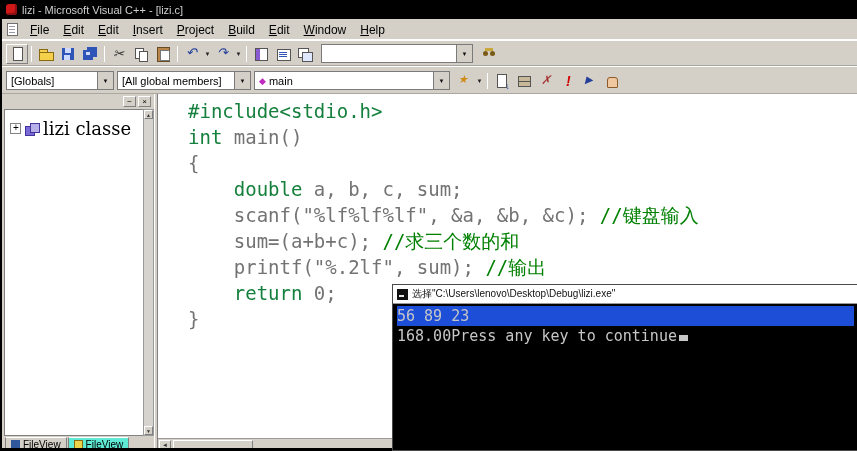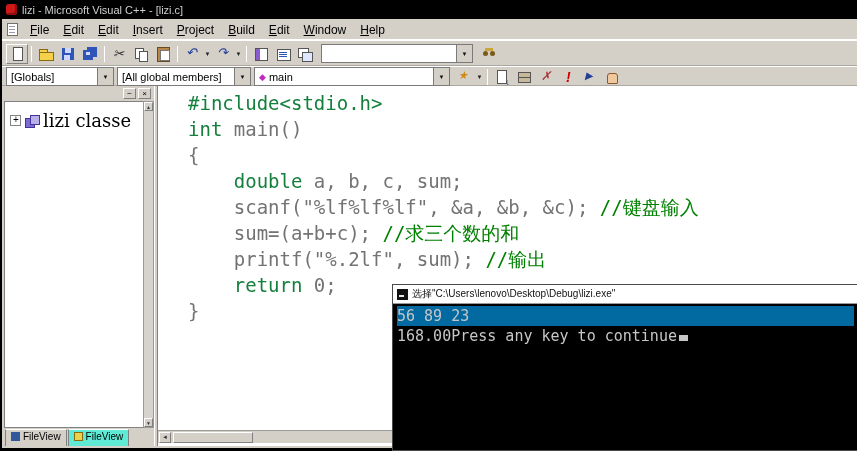--- a/index.html
+++ b/index.html
@@ -13,21 +13,21 @@
 
   
   .menubar { height:21px; display:flex; align-items:center; padding:0 2px; border-bottom:1px solid #fff; }
   .doc-icon { width:11px; height:13px; background:#fff; border:1px solid #707070; margin:0 5px 0 3px; position:relative; flex:none; }
   .doc-icon::after { content:""; position:absolute; left:1px; top:2px; width:6px; height:1px; background:#99a; box-shadow:0 3px 0 #99a,0 6px 0 #99a; }
   .menu-item { display:inline-block; font-size:12px; padding:2px 7px; color:#000; }
   .menu-item::first-letter { text-decoration:underline; }
 
   
   .toolbar { display:flex; align-items:center; padding:0 4px; border-top:1px solid #fff; box-shadow:inset 0 -1px 0 #aaa8a0; }
-  .tb1 { height:26px; } .tb2 { height:20px; }
+  .tb1 { height:26px; } .tb2 { height:28px; }
   .tbtn { width:22px; height:20px; display:flex; align-items:center; justify-content:center; position:relative; flex:none; }
   .tbtn.boxed { border:1px solid; border-color:#fff #808080 #808080 #fff; }
   .tsep { width:1px; height:16px; background:#8a8a8a; border-right:1px solid #fff; margin:0 3px; flex:none; }
   .mini-arrow { font-size:6px; color:#222; width:9px; text-align:center; flex:none; }
   .tgroup { display:flex; align-items:center; }
 
   .ic { display:inline-block; width:16px; height:16px; position:relative; }
   .ic-new::before { content:""; position:absolute; left:4px; top:1px; width:8px; height:12px; background:#fff; border:1px solid #555; }
   .ic-open::before { content:""; position:absolute; left:1px; top:3px; width:7px; height:4px; background:#f5d04a; border:1px solid #8a6a10; }
   .ic-open::after { content:""; position:absolute; left:1px; top:6px; width:13px; height:7px; background:#f5d04a; border:1px solid #8a6a10; }
@@ -103,21 +103,21 @@
   .bottom-edge { position:absolute; left:0; bottom:0; width:100%; height:3px; background:#000; z-index:5; }
 
   
   .console { position:absolute; left:390px; top:284px; width:467px; height:167px; z-index:20; background:#000; border:1px solid #4a4a4a; display:flex; flex-direction:column; }
   .console-titlebar { height:19px; background:#fff; display:flex; align-items:center; gap:4px; padding:0 4px; border-bottom:1px solid #9a9a9a; flex:none; }
   .console-icon { width:11px; height:11px; background:#101010; position:relative; flex:none; }
   .console-icon::after { content:""; position:absolute; left:2px; top:6px; width:5px; height:2px; background:#e8e8e8; }
   .console-title { font-size:10px; color:#101010; white-space:nowrap; overflow:hidden; }
   .console-body { flex:1; padding:2px 4px; font-family:"DejaVu Sans Mono",monospace; font-size:15px; line-height:20px; color:#c6c6c6; }
   .console-line { white-space:pre; }
-  .console-line.selected { background:#0369a1; }
+  .console-line.selected { background:#1d4ed8; }
   .cursor { display:inline-block; width:9px; height:6px; background:#c6c6c6; margin-left:2px; }
 </style>
 </head>
 <body>
 
 <div class="win">
 
   <div class="titlebar">
     <span class="app-icon"></span>
     <span class="title-text">lizi - Microsoft Visual C++ - [lizi.c]</span>

